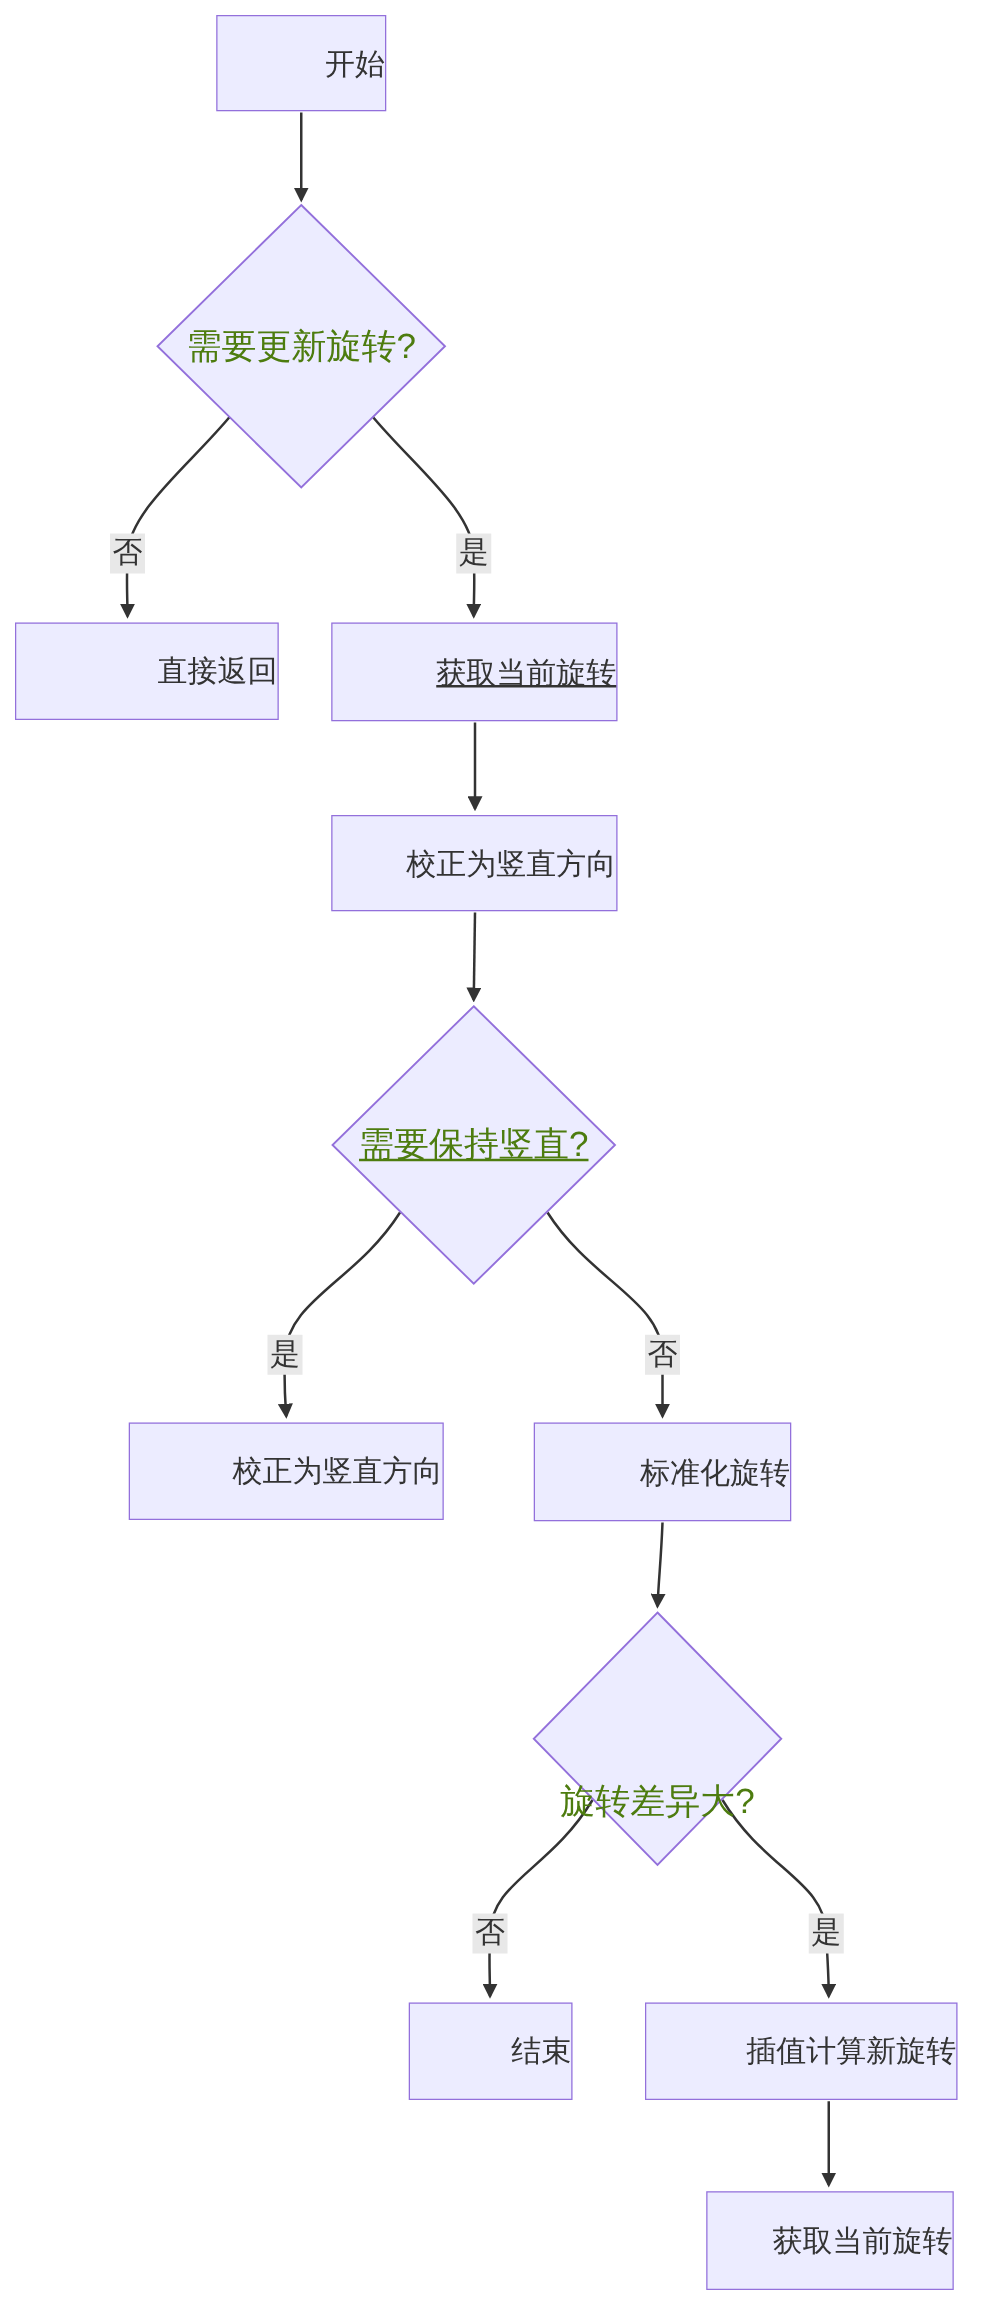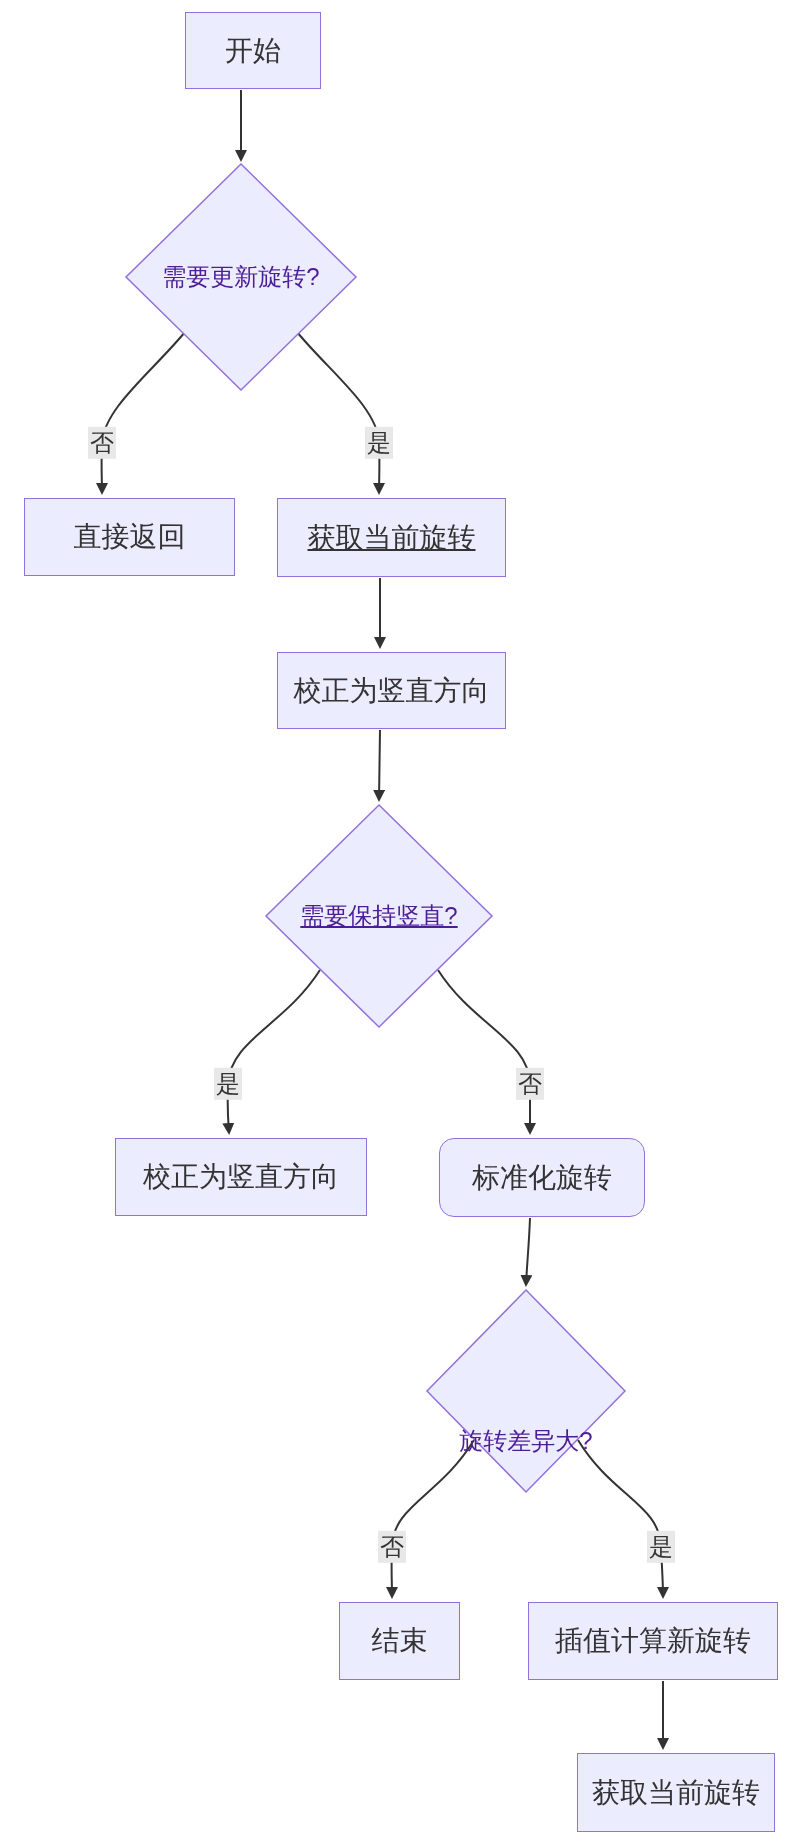--- a/index.html
+++ b/index.html
@@ -29,33 +29,32 @@
     fill: #ECECFF;
     stroke: #9370DB;
     stroke-width: 1.5px;
   }
   .node {
     position: absolute;
     box-sizing: border-box;
     background: #ECECFF;
     border: 1.5px solid #9370DB;
     color: #333333;
-    font-size: 28px;
+    font-size: 24px;
     display: flex;
     align-items: center;
-    justify-content: center;
+    justify-content: flex-end;
     text-align: center;
     white-space: nowrap;
-    margin-left: 12px;
   }
   .diamond-label {
     position: absolute;
     transform: translate(-50%, -50%);
-    color: #4c1d95;
-    font-size: 24px;
+    color: #4d7c0f;
+    font-size: 28px;
     white-space: nowrap;
   }
   .edge-label {
     position: absolute;
     transform: translate(-50%, -50%);
     background: #e8e8e8;
     color: #333333;
     font-size: 24px;
     line-height: 1.35;
     padding: 0 2px;
@@ -104,25 +103,25 @@
   </div>
 
   <div class="node" style="left:265px; top:652px; width:229px; height:77px;">
     <span>校正为竖直方向</span>
   </div>
 
   <div class="node" style="left:103px; top:1138px; width:252px; height:78px;font-family:Liberation Serif, serif;">
     <span>校正为竖直方向</span>
   </div>
 
-  <div class="node" style="left:427px; top:1138px; width:206px; height:79px;border-radius:15px;">
+  <div class="node" style="left:427px; top:1138px; width:206px; height:79px;">
     <span>标准化旋转</span>
   </div>
 
-  <div class="node" style="left:327px; top:1602px; width:121px; height:78px;">
+  <div class="node" style="left:327px; top:1602px; width:131px; height:78px;">
     <span>结束</span>
   </div>
 
   <div class="node" style="left:516px; top:1602px; width:250px; height:78px;">
     <span>插值计算新旋转</span>
   </div>
 
   <div class="node" style="left:565px; top:1753px; width:198px; height:79px;">
     <span>获取当前旋转</span>
   </div>

